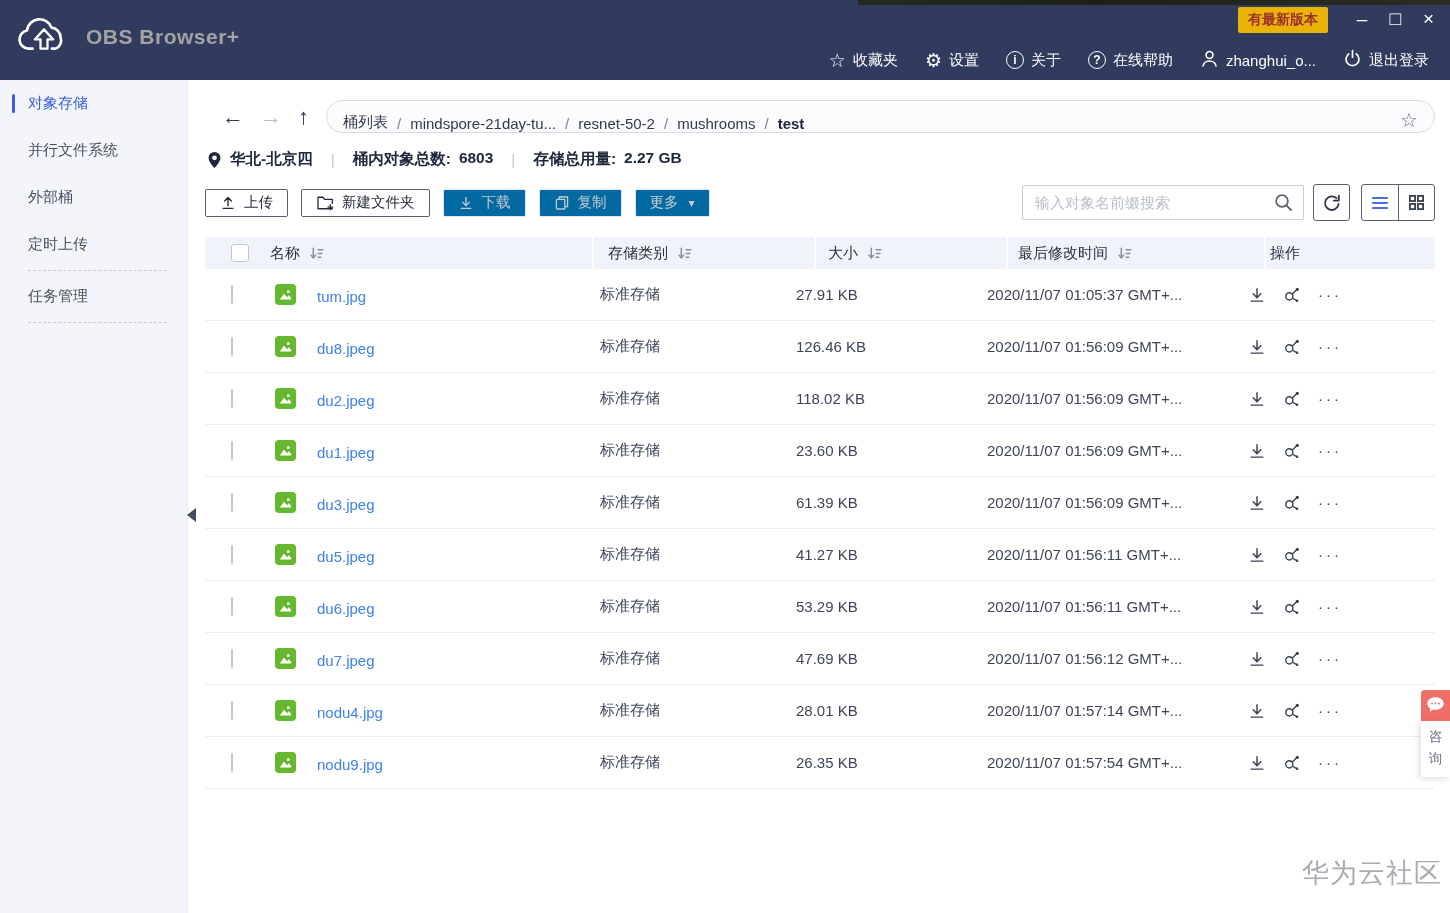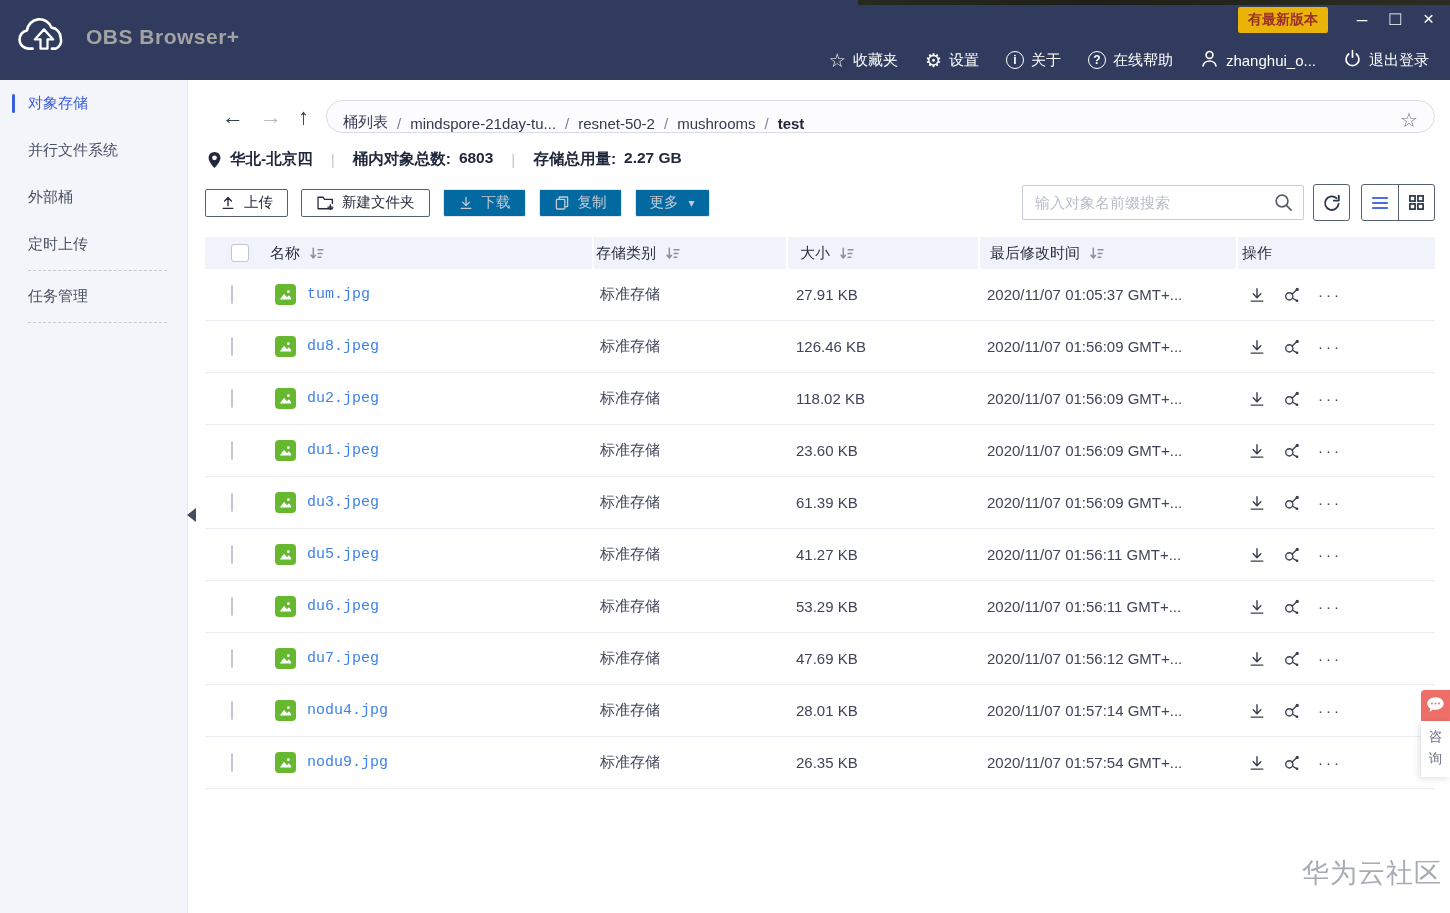--- a/index.html
+++ b/index.html
@@ -83,30 +83,30 @@
   .view-group { margin-left:11px; display:flex; border:1px solid #596070; border-radius:3px; height:37px; }
   .view-cell { width:36px; display:flex; align-items:center; justify-content:center; cursor:pointer; }
   .view-cell + .view-cell { border-left:1px solid #596070; }
   
   .table { margin-top:16px; }
   .thead { display:flex; height:32px; align-items:stretch; font-size:15px; color:#2b3040; }
   .th { background:#f1f3fb; display:flex; align-items:center; border-right:2px solid #fff; }
   .th:last-child { border-right:none; }
   .th .sort { margin-left:9px; display:inline-flex; cursor:pointer; }
   .c1 { width:389px; padding-left:26px; gap:21px; }
-  .c2 { width:194px; padding-left:2px; }
+  .c2 { width:222px; padding-left:14px; }
   .c3 { width:192px; padding-left:12px; }
   .c4 { width:258px; padding-left:10px; }
   .c5 { flex:1; padding-left:4px; }
   .checkbox { width:18px; height:18px; border:1px solid #c2c6cf; border-radius:3px;
     background:#fff; flex:none; cursor:pointer; }
   .trow { display:flex; height:52px; align-items:center; border-bottom:1px solid #ebedf2;
     font-size:15px; color:#3f4558; }
   .r-check { width:57px; padding-left:26px; flex:none; }
-  .r-name { width:332px; flex:none; display:flex; align-items:center; gap:11px; padding-left:13px;font-family:Liberation Mono, monospace; }
+  .r-name { width:332px; flex:none; display:flex; align-items:flex-end; gap:21px; padding-left:13px; }
   .r-class { width:190px; flex:none; padding-left:6px; }
   .r-size { width:192px; flex:none; padding-left:12px; }
   .r-date { width:258px; flex:none; padding-left:11px; white-space:nowrap; overflow:hidden; }
   .r-ops { flex:1; display:flex; align-items:center; gap:17px; padding-left:14px; color:#39404f; }
   .file-link { color:#3f82e8; text-decoration:none; cursor:pointer; }
   .file-icon { width:21px; height:21px; border-radius:4px; background:#66b82f; flex:none;
     display:flex; align-items:center; justify-content:center; }
   .op-icon { display:inline-flex; cursor:pointer; }
   .more-dots { font-size:15px; letter-spacing:3px; color:#39404f; cursor:pointer; line-height:10px; }
   

